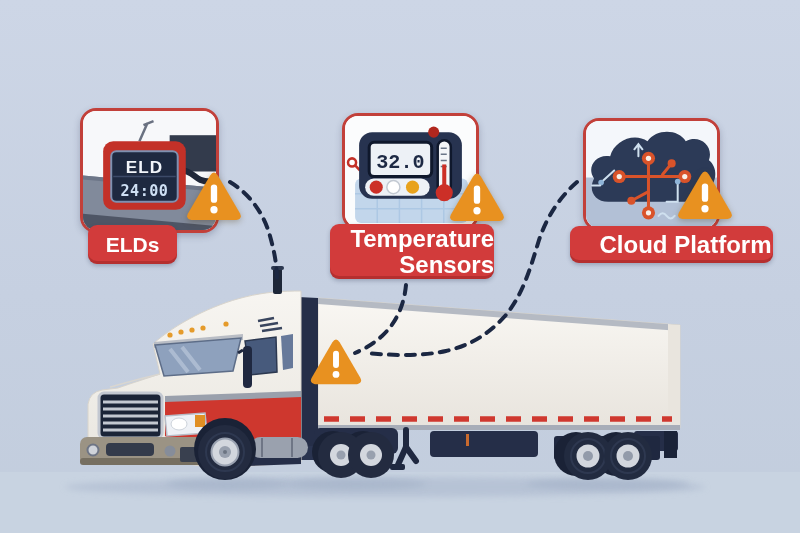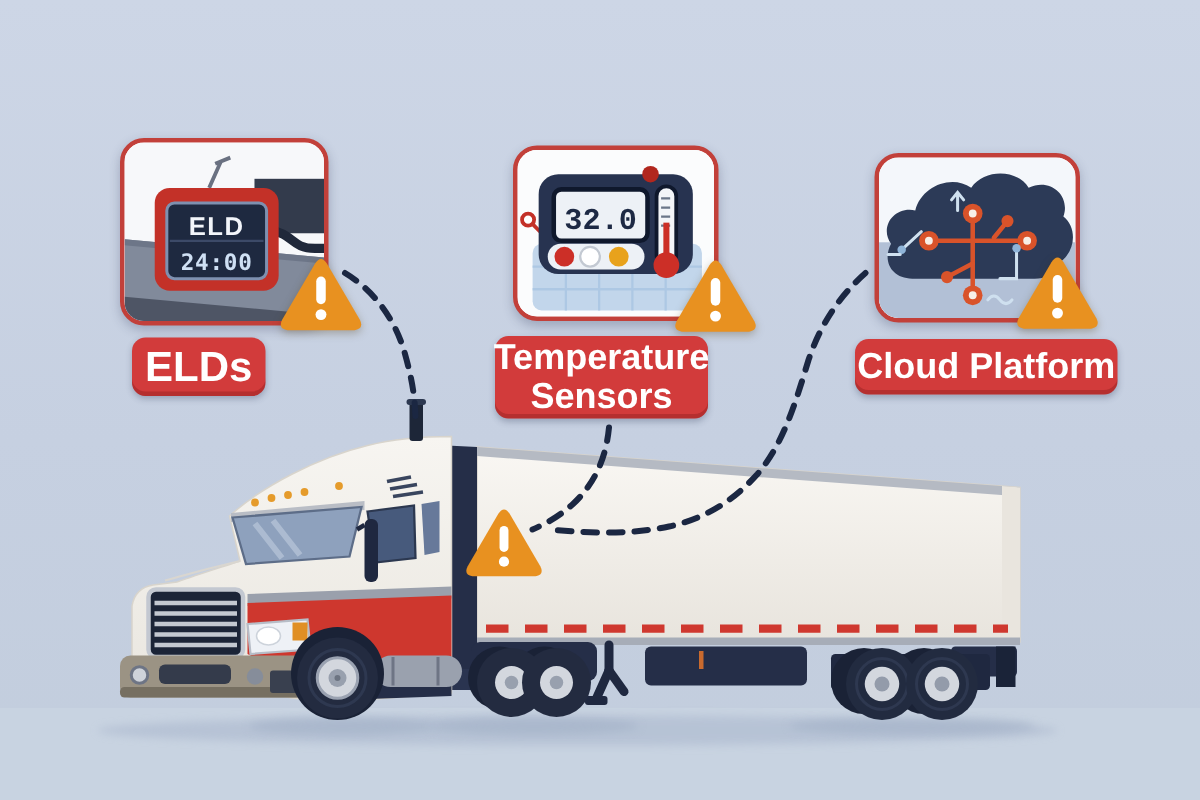--- a/index.html
+++ b/index.html
@@ -17,41 +17,41 @@
   }
   .banner h1{
     margin:0;color:#e7ecf7;font-size:31px;font-weight:bold;letter-spacing:-.3px;
     transform:scaleX(.94);white-space:nowrap;
   }
   
   .scene{position:absolute;left:0;top:0;width:800px;height:533px;}
   
   .card{
     position:absolute;background:#fdfdfd;border:3.5px solid #c2403a;border-radius:16px;
-    overflow:hidden;box-shadow:0 3px 7px rgba(45,55,85,.28);box-sizing:border-box;
+    overflow:hidden;box-shadow:0 3px 7px rgba(45,55,85,.28);box-sizing:border-box;margin-top:16px;
   }
   .card svg{display:block;width:100%;height:100%;}
   #card-eld{left:80px;top:92px;width:139px;height:125px;}
   #card-temp{left:342px;top:97px;width:137px;height:117px;font-family:Liberation Mono, monospace;}
   #card-cloud{left:583px;top:102px;width:137px;height:113px;}
   
   .tri{position:absolute;width:58px;height:53px;filter:drop-shadow(0 2px 3px rgba(70,45,0,.3));}
   #tri-eld{left:185px;top:170px;}
   #tri-temp{left:448px;top:171px;}
   #tri-cloud{left:676px;top:169px;}
   
   .label{
     position:absolute;background:#d23b3b;color:#fff;font-weight:bold;text-align:center;
     display:flex;flex-direction:column;align-items:center;justify-content:center;
     border-radius:9px;
     box-shadow:inset 0 -3px 0 rgba(130,25,25,.35),0 2px 4px rgba(50,60,90,.3);
   }
-  #label-elds{left:88px;top:225px;width:89px;height:39px;font-size:28px;}
-  #label-temp{left:330px;top:224px;width:142px;height:55px;font-size:24px;line-height:1.08;}
-  #label-cloud{left:570px;top:226px;width:175px;height:37px;font-size:24px;}
+  #label-elds{left:88px;top:225px;width:89px;height:39px;font-size:21px;}
+  #label-temp{left:330px;top:224px;width:164px;height:55px;font-size:24px;line-height:1.08;align-items:flex-end;}
+  #label-cloud{left:570px;top:226px;width:175px;height:37px;font-size:24px;padding-left:28px;}
   .mono{font-family:"DejaVu Sans Mono",monospace;}
 </style>
 </head>
 <body>
 
 <div class="stage">
 
   <svg width="0" height="0" style="position:absolute" aria-hidden="true">
     <symbol id="warn-triangle" viewBox="0 0 100 92">
       <g>

